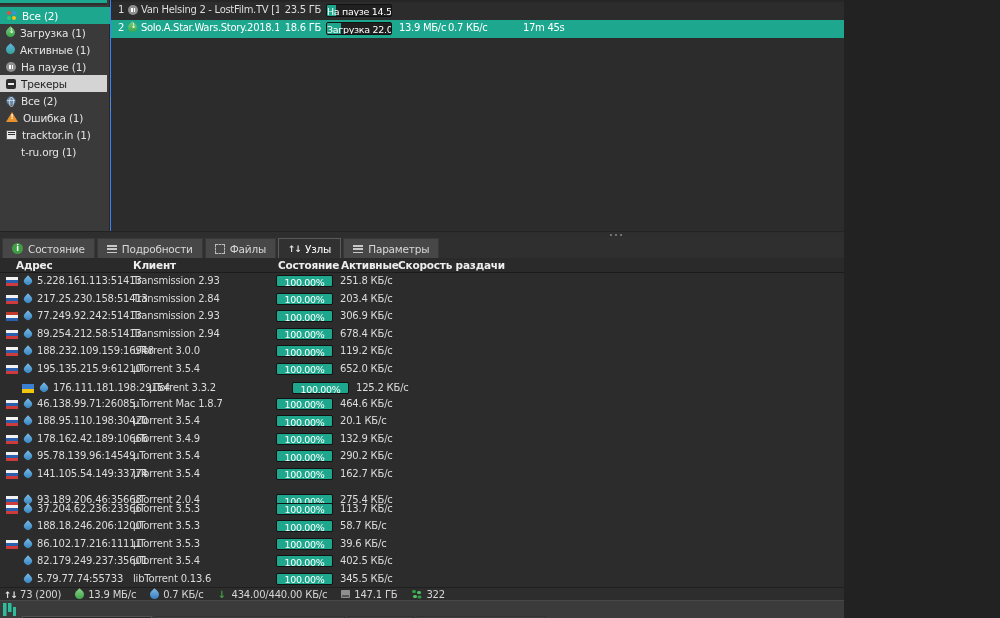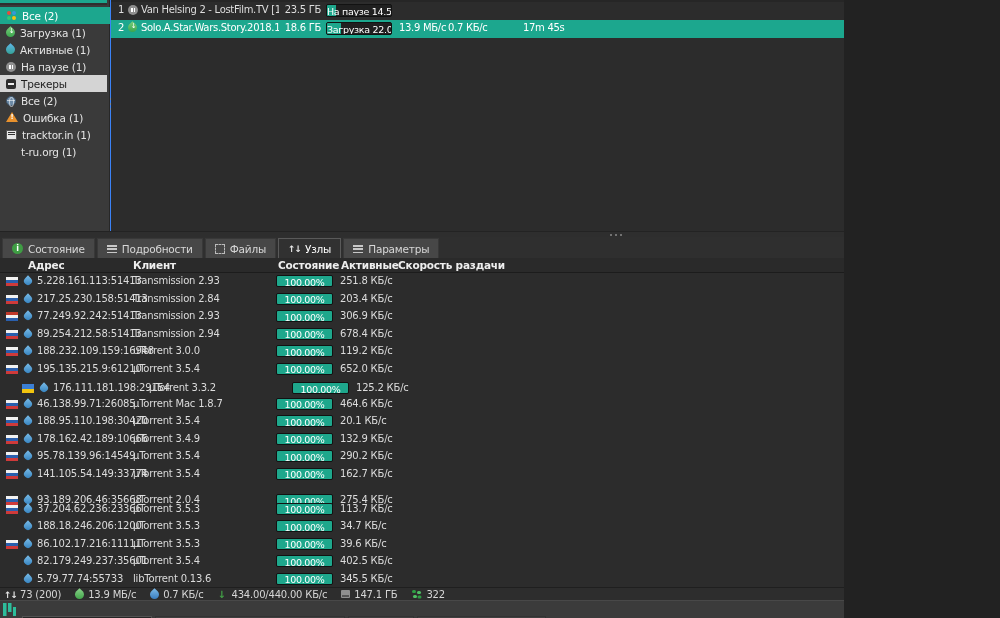--- a/index.html
+++ b/index.html
@@ -44,21 +44,21 @@
   .hsplit-dots { position:absolute; left:610px; top:2px; display:flex; gap:3px; }
 
   
   .tabbar { position:absolute; left:0; top:237px; width:1000px; height:21px; background:#2f2f2f; display:flex; align-items:flex-end; padding-left:2px; gap:2px; }
   .tab { height:20px; display:flex; align-items:center; gap:5px; padding:0 9px; background:#474747; border:1px solid #383838; border-bottom:none; color:#d8d8d8; font-size:10.5px; letter-spacing:-0.2px; cursor:default; }
   .tab.sel { background:#313131; border-color:#5a5a5a; color:#fff; }
 
   
   .peers-hdr { position:absolute; left:0; top:258px; width:1000px; height:15px; background:#2a2a2a; border-bottom:1px solid #1c1c1c; }
   .peers-hdr span { position:absolute; top:1px; font-weight:bold; font-size:10.5px; letter-spacing:-0.2px; color:#eee; }
-  .ph-0 { left:28px; } .ph-1 { left:133px; } .ph-2 { left:278px; } .ph-3 { left:341px; } .ph-4 { left:398px; }
+  .ph-0 { left:16px; } .ph-1 { left:133px; } .ph-2 { left:278px; } .ph-3 { left:341px; } .ph-4 { left:398px; }
   .peers-body { position:absolute; left:0; top:273px; width:1000px; height:314px; background:#2c2c2c; overflow:hidden; }
   .p-row { position:absolute; left:0; right:0; height:17px; }
   .p-row span.txt { position:absolute; top:2px; font-size:10px; letter-spacing:-0.2px; white-space:nowrap; color:#dcdcdc; }
   .pc-ip { left:37px; } .pc-client { left:133px; } .pc-down { left:340px; }
   .pc-flag { position:absolute; left:6px; top:4px; width:12px; height:9px; }
   .flag-ru { background:linear-gradient(180deg,#f2f2f2 0 33%,#2a5fad 33% 66%,#cf3a3a 66% 100%); }
   .flag-nl { background:linear-gradient(180deg,#c0392b 0 33%,#f2f2f2 33% 66%,#2a5fad 66% 100%); }
   .flag-ua { background:linear-gradient(180deg,#3b7fd4 0 50%,#f1c40f 50% 100%); }
   .flag-none { background:transparent; }
   .pc-barwrap { position:absolute; left:276px; top:2px; width:57px; height:12px; }
@@ -439,21 +439,21 @@
         <span class="pc-flag flag-none"></span>
         <span class="icn i-peer-seed-icon"></span>
         <span class="txt pc-ip">188.18.246.206:1200</span>
         <span class="txt pc-client">µTorrent 3.5.3</span>
         <span class="pc-barwrap">
           <div class="pbar">
             <div class="fill" style="width: 100%;"></div>
             <span class="plabel">100.00%</span>
           </div>
         </span>
-        <span class="txt pc-down">34.7 КБ/с</span>
+        <span class="txt pc-down">58.7 КБ/с</span>
       </div>
       <div class="p-row" style="top: 262.5px;">
         <span class="pc-flag flag-ru"></span>
         <span class="icn i-peer-seed-icon"></span>
         <span class="txt pc-ip">86.102.17.216:11111</span>
         <span class="txt pc-client">µTorrent 3.5.3</span>
         <span class="pc-barwrap">
           <div class="pbar">
             <div class="fill" style="width: 100%;"></div>
             <span class="plabel">100.00%</span>

